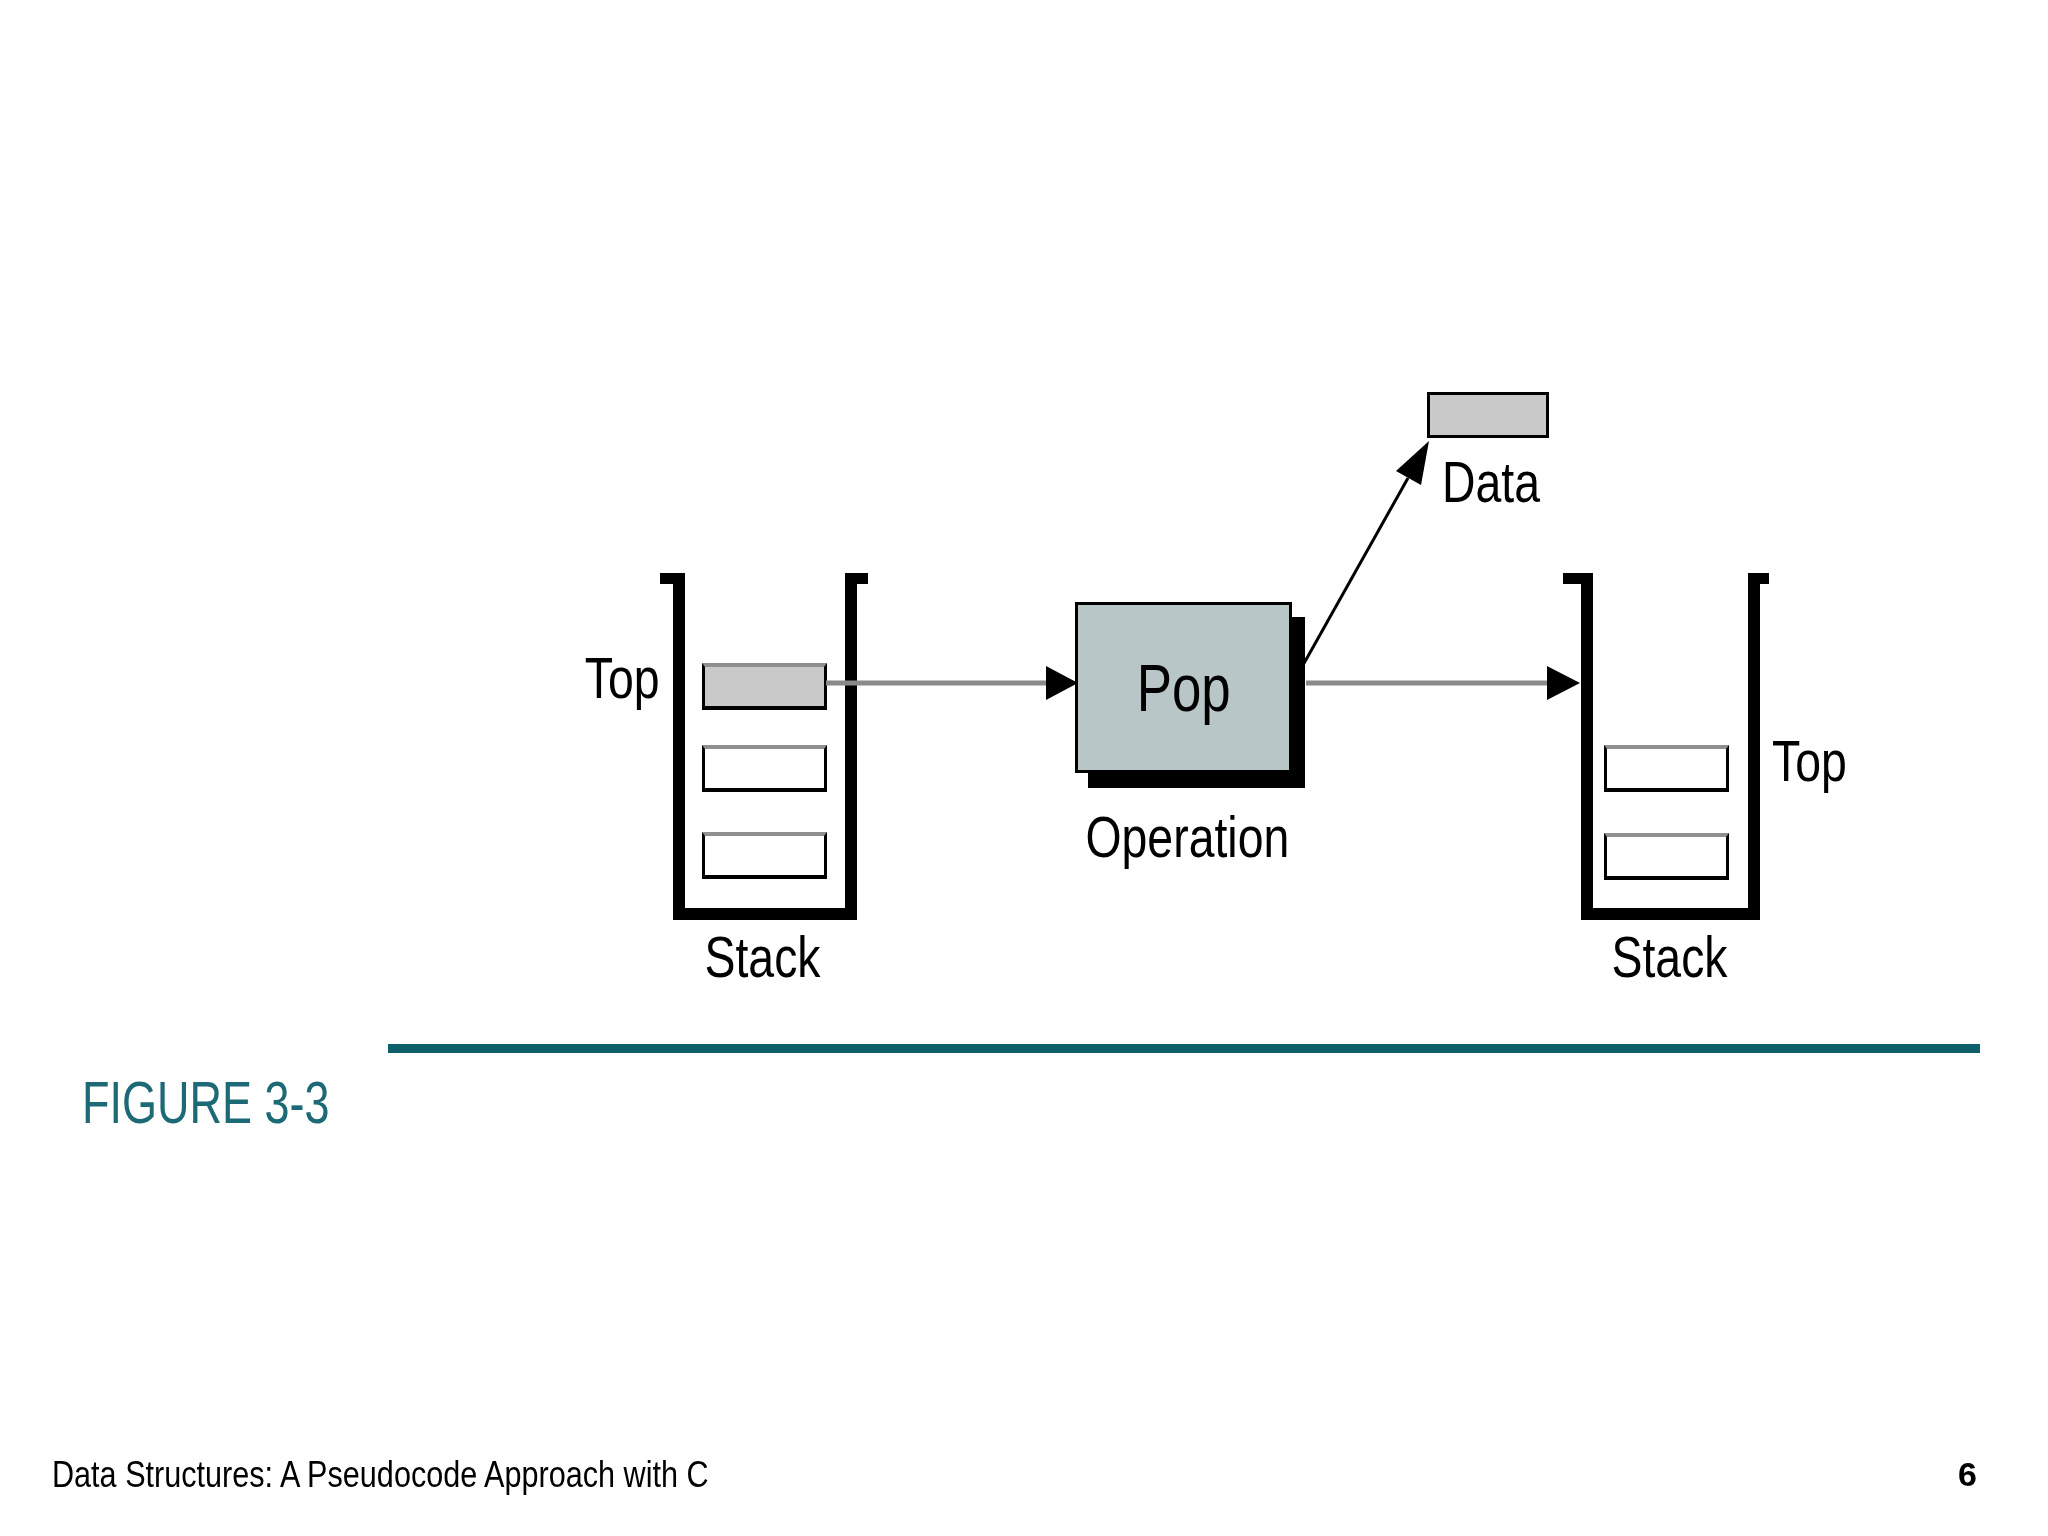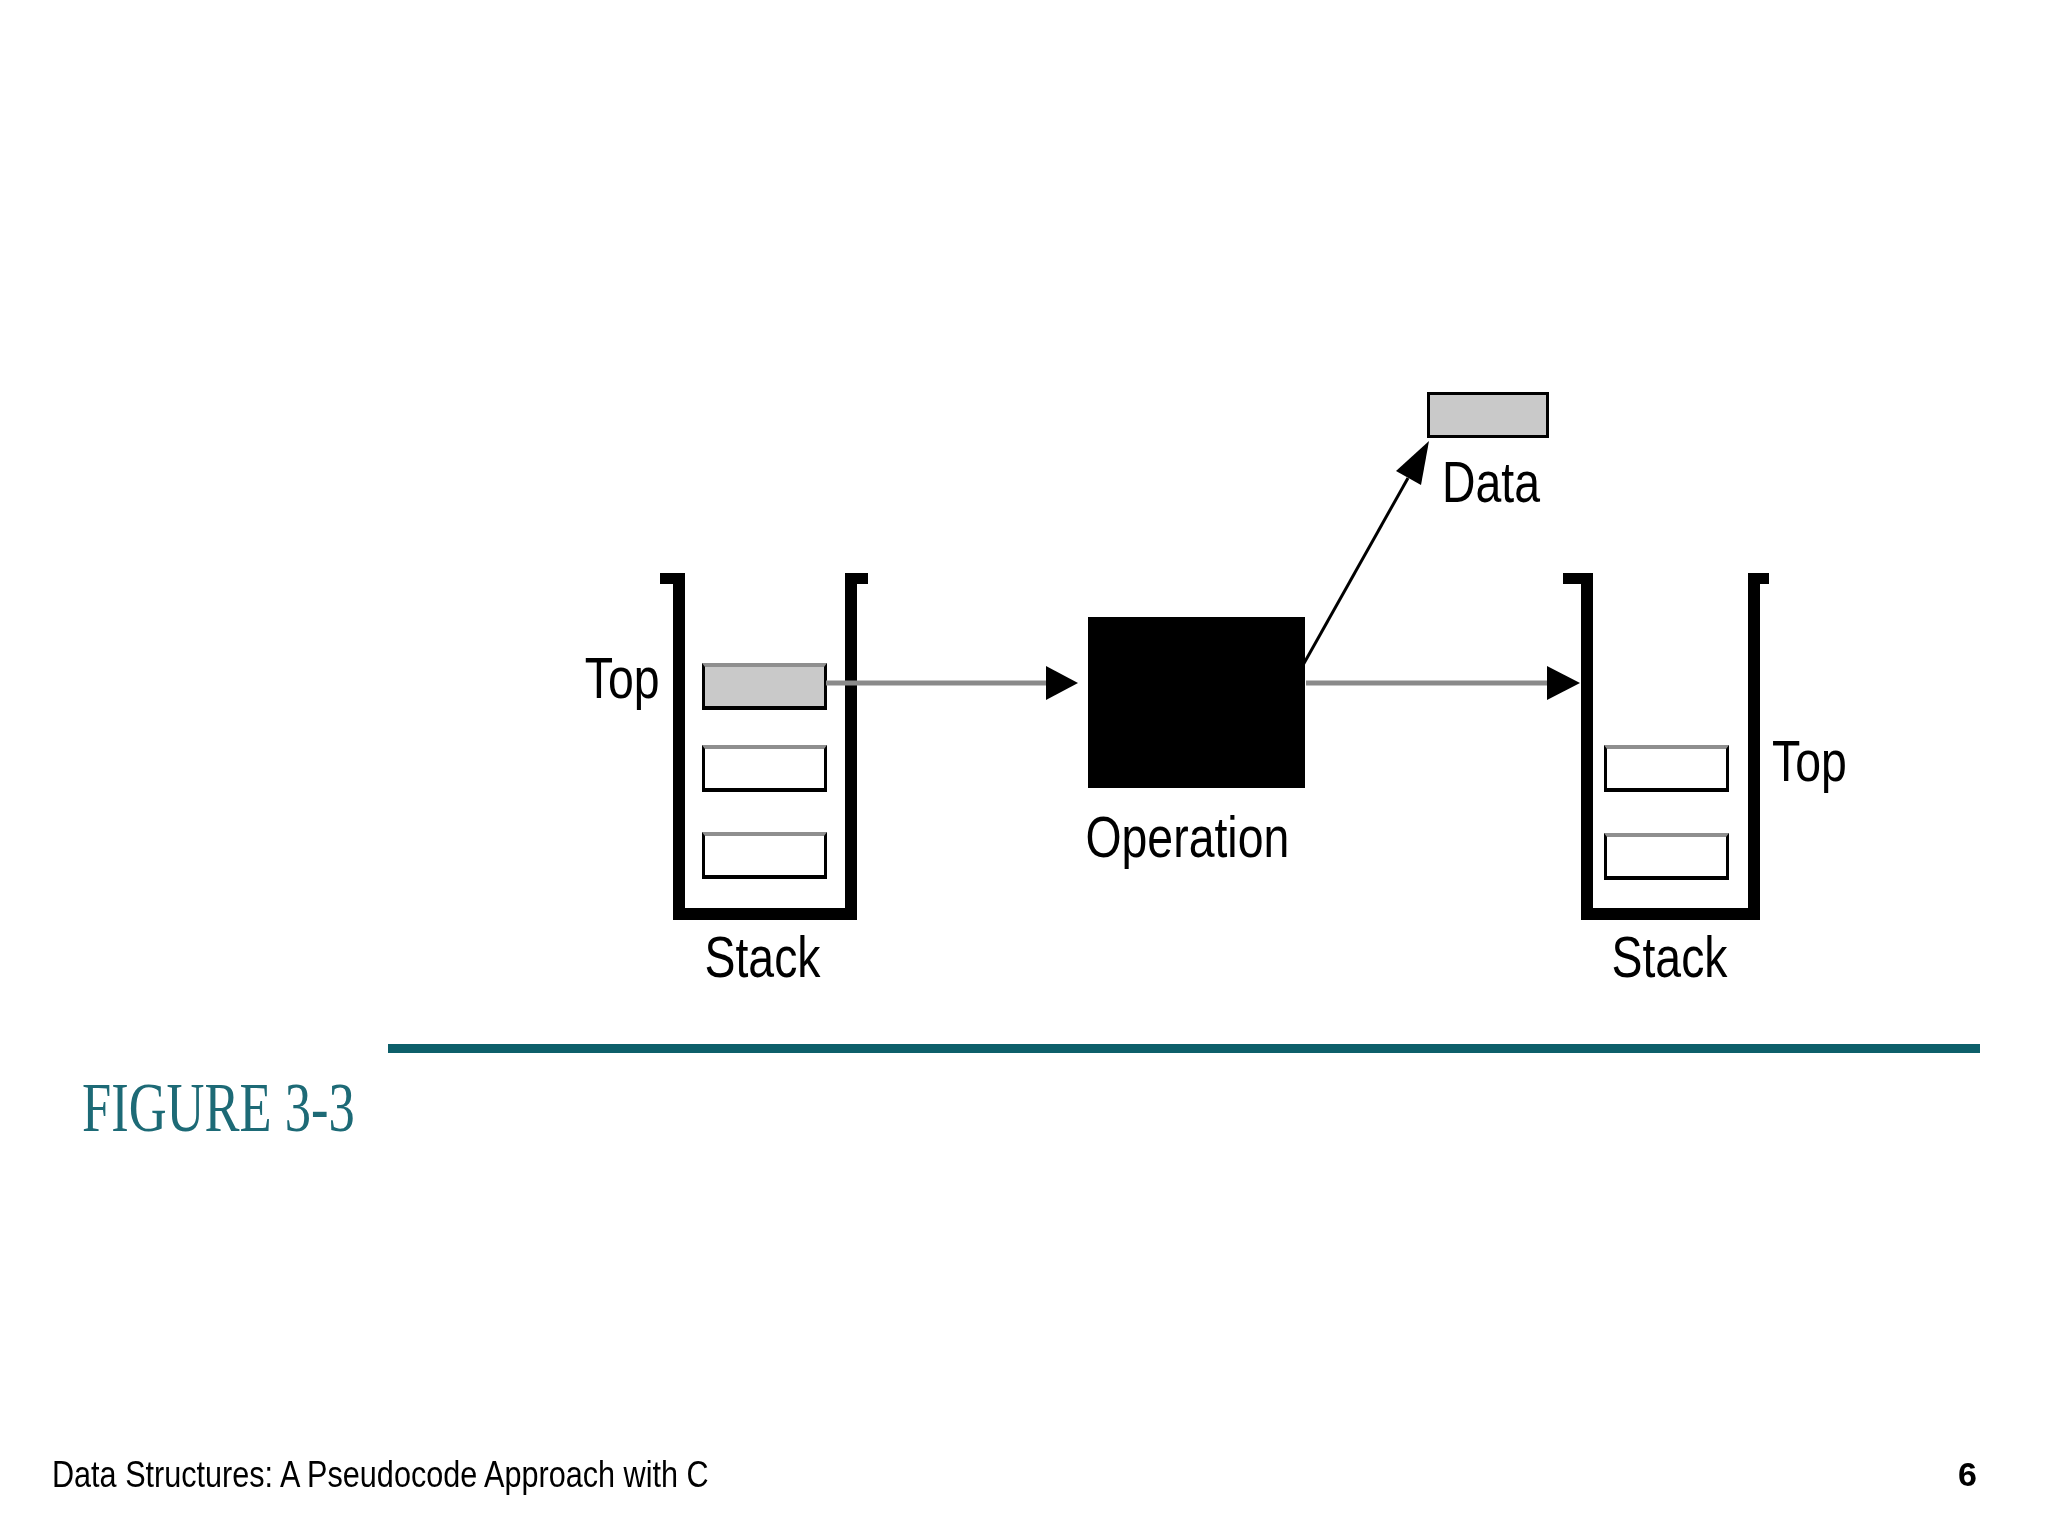--- a/index.html
+++ b/index.html
@@ -34,21 +34,21 @@
 
   #data-box{left:1427px;top:392px;width:122px;height:46px;background:var(--cell-fill);border:3px solid #000;}
 
   #arrow-layer{position:absolute;left:0;top:0;}
   .gray-line{stroke:var(--arrow-gray);stroke-width:5;}
   .thin-line{stroke:#000;stroke-width:3;}
   .head{fill:#000;}
 
   #teal-rule{left:388px;top:1044px;width:1592px;height:9px;background:var(--teal-line);}
 
-  .caption{position:absolute;top:1073px;font-size:70px;line-height:1;white-space:nowrap;font-family:Liberation Serif, serif;}
+  .caption{position:absolute;top:1073px;font-size:60px;line-height:1;white-space:nowrap;}
   .caption .sx{display:inline-block;transform:scaleX(.75);transform-origin:left center;}
   #figure-number{left:82px;color:var(--teal-text);}
   #figure-title{left:390px;color:var(--text-black);}
 
   #footer-title{left:52px;top:1457px;font-size:36px;font-weight:normal;line-height:1;white-space:nowrap;}
   #footer-title .sx{display:inline-block;transform:scaleX(.85);transform-origin:left center;}
   #page-number{left:1958px;top:1457px;font-size:34px;font-weight:bold;line-height:1;}
 </style>
 </head>
 <body>
@@ -83,20 +83,23 @@
       <line class="gray-line" x1="1306" y1="683" x2="1549" y2="683"></line>
       <polygon class="head" points="1547,666 1580,683 1547,700"></polygon>
     </g>
     <g>
       <line class="thin-line" x1="1298" y1="674" x2="1408" y2="478"></line>
       <polygon class="head" points="1429,441 1421,485 1396,471"></polygon>
     </g>
   </svg>
 
   <div class="abs" id="pop-shadow"></div>
+  <div class="abs" id="pop-box">
+    <span class="pop-text">Pop</span>
+  </div>
   <div class="lbl t-center origin-c" style="left:1060px;top:808px;width:250px;">
     <span class="sx">Operation</span>
   </div>
 
   <div class="abs" id="data-box"></div>
   <div class="lbl origin-l" style="left:1442px;top:453px;">
     <span class="sx">Data</span>
   </div>
 
   <div>

